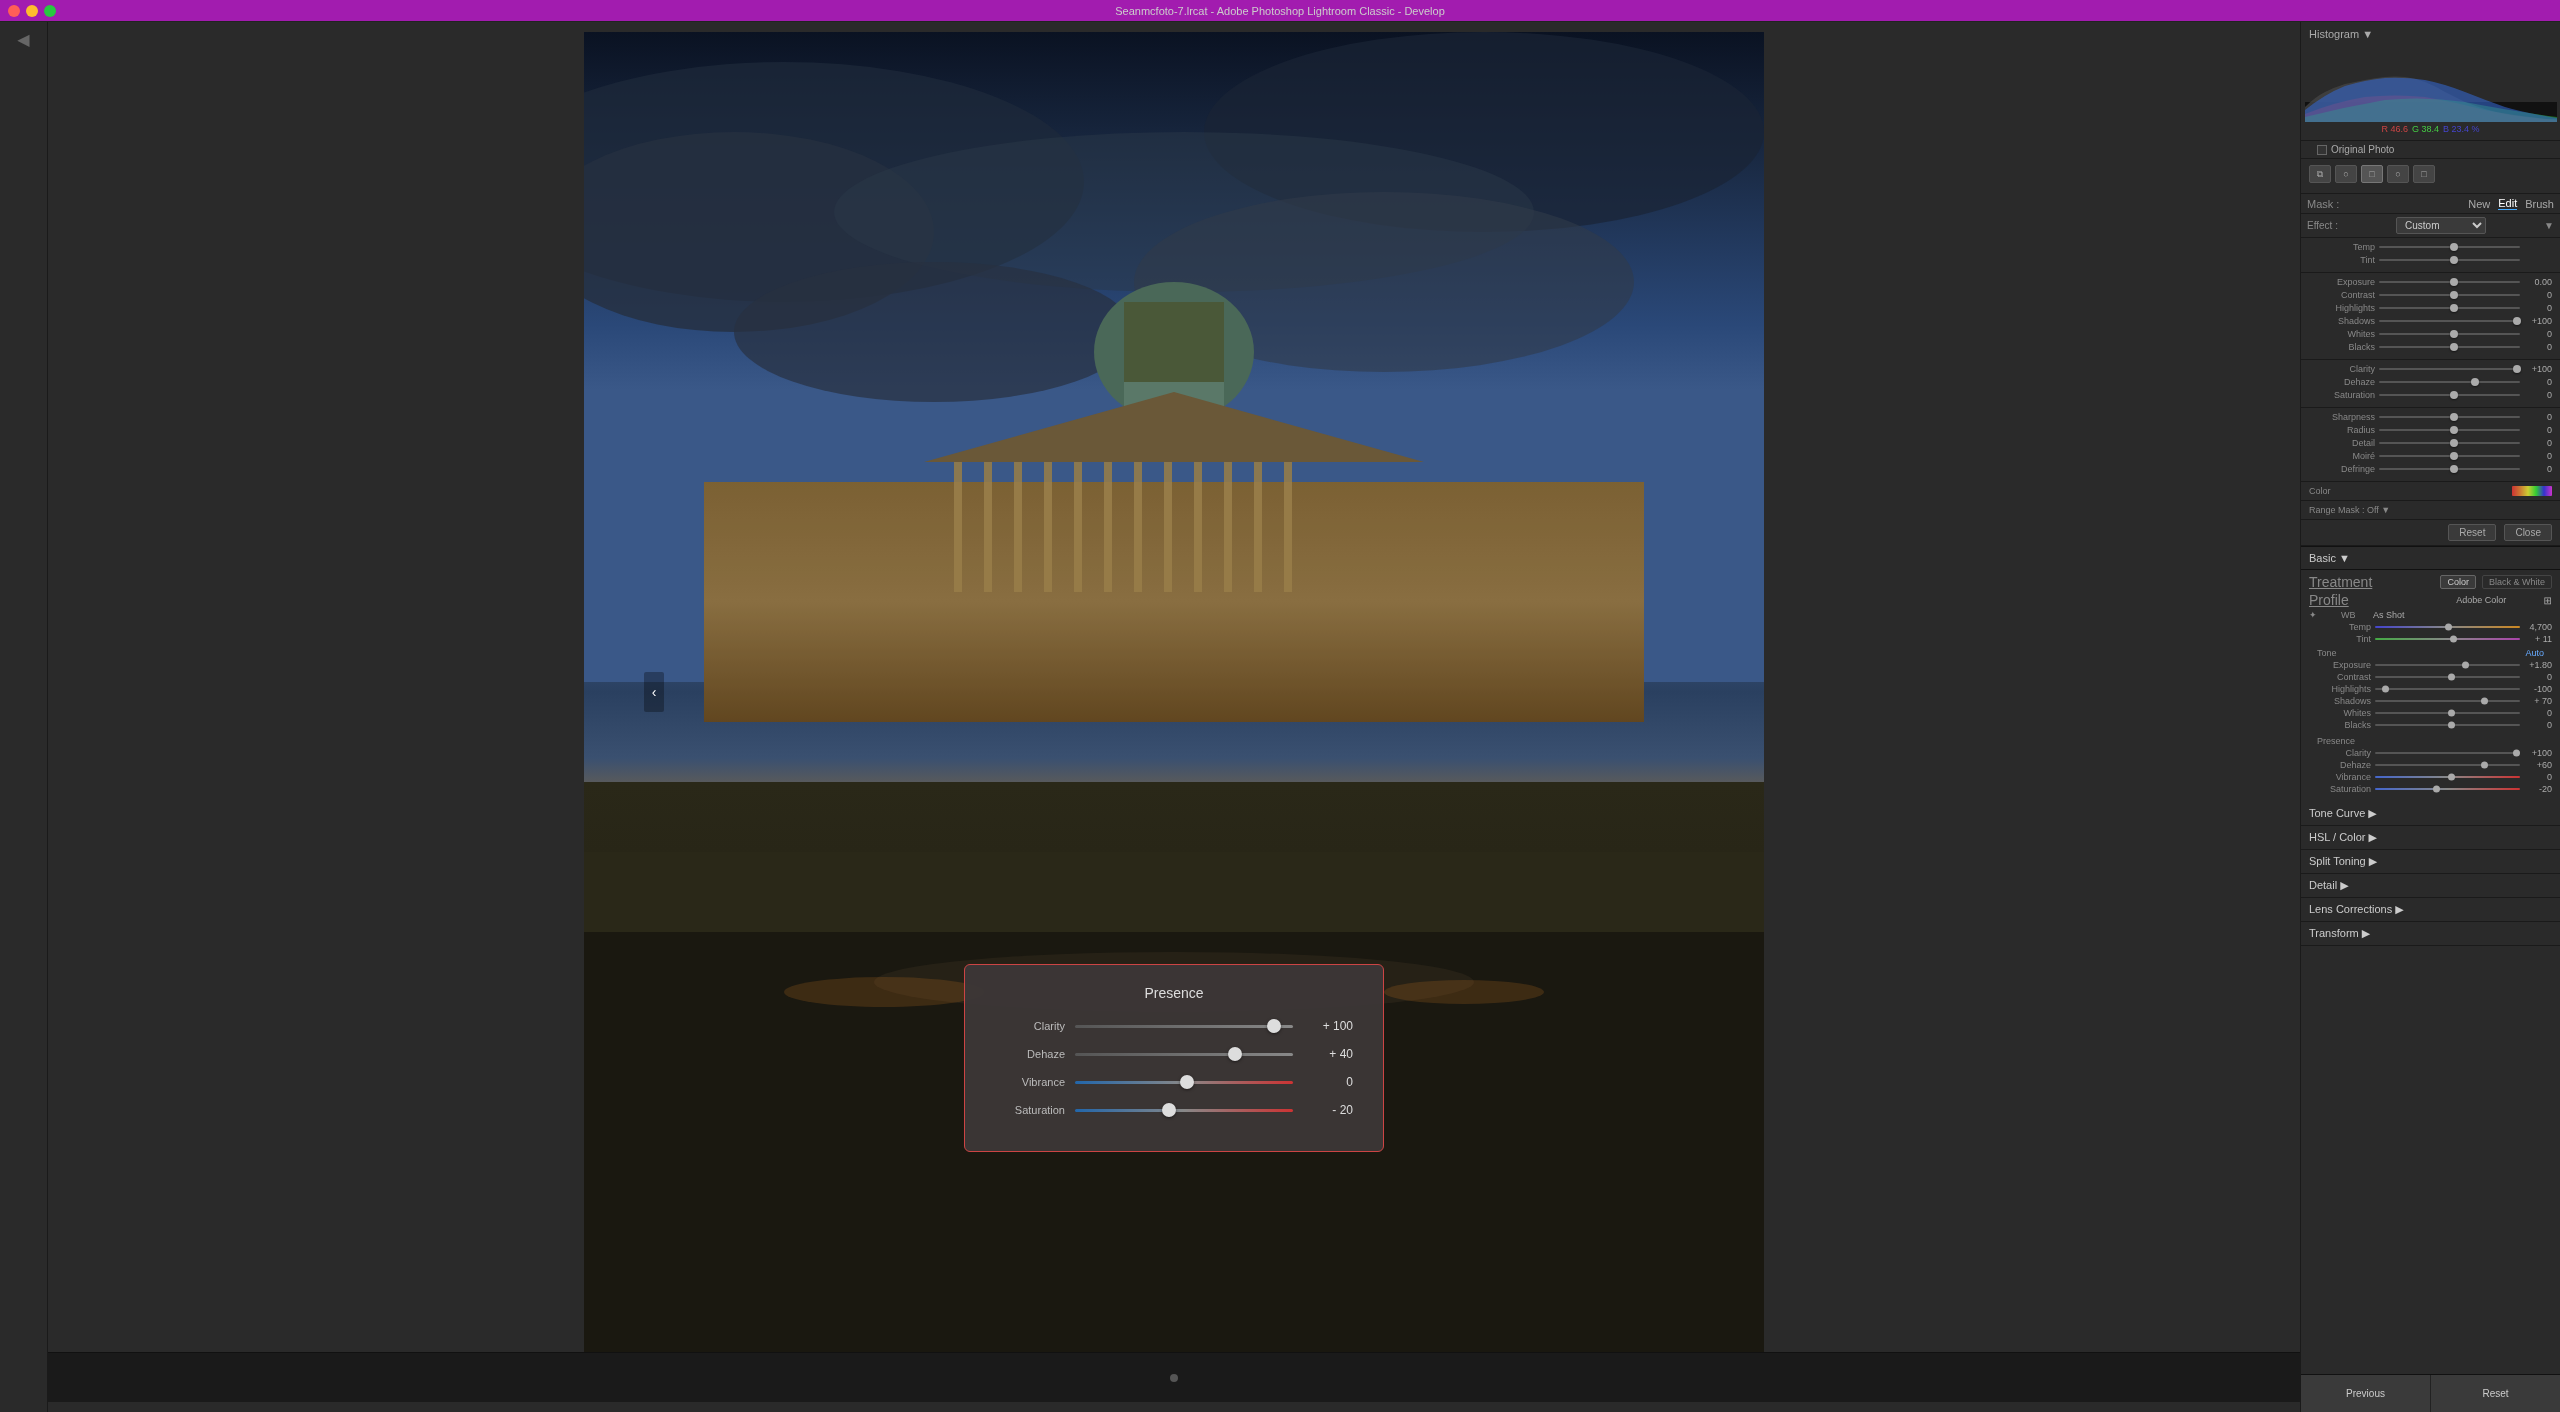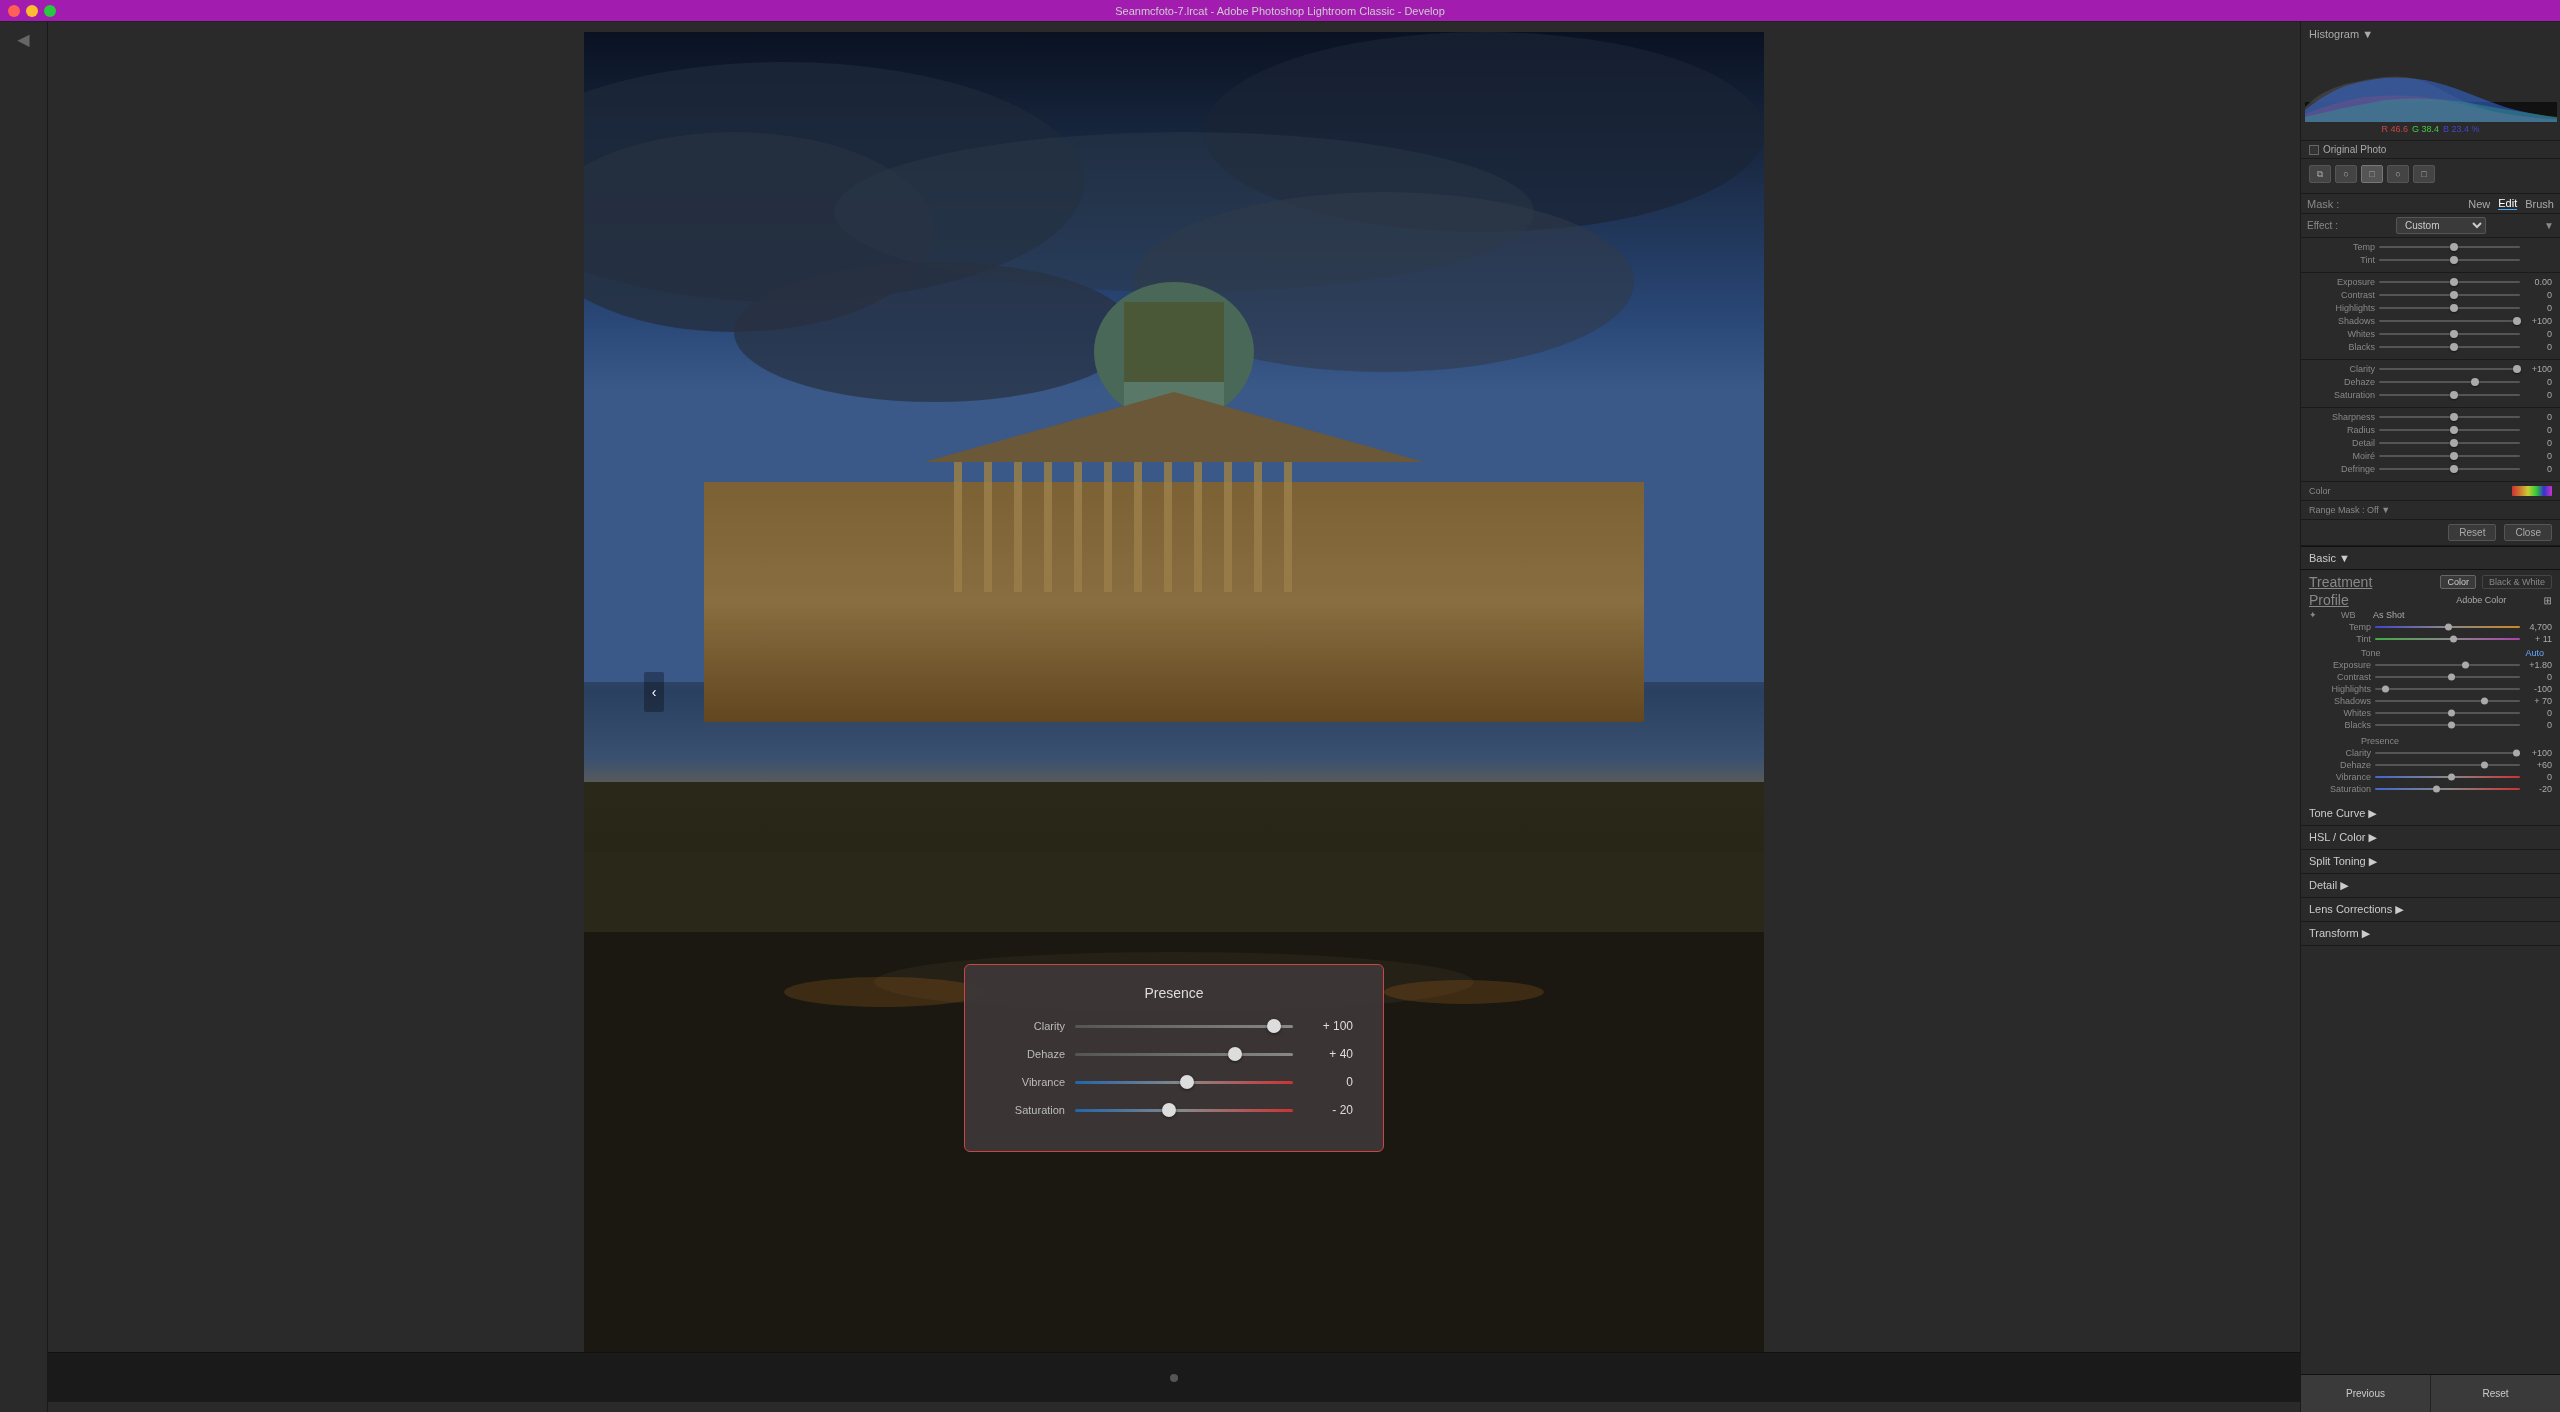--- a/index.html
+++ b/index.html
@@ -264,20 +264,21 @@
       gap: 6px;
       margin-bottom: 4px;
     }
 
     .checkbox-item {
       display: flex;
       align-items: center;
       gap: 4px;
       font-size: 10px;
       color: #aaa;
+      margin-left: 8px;
     }
 
     .mini-checkbox {
       width: 10px;
       height: 10px;
       border: 1px solid #666;
       background: #333;
     }
 
     .tool-icons {
@@ -479,21 +480,21 @@
       width: 100%;
       height: 80px;
     }
 
     
     .tone-header {
       display: flex;
       justify-content: space-between;
       padding: 2px 8px;
     }
-    .tone-title { font-size: 9px; color: #888; margin-left: 44px; }
+    .tone-title { font-size: 9px; color: #888; }
     .tone-auto { font-size: 9px; color: #6af; cursor: pointer; }
 
     
     .right-panel-section {
       border-bottom: 1px solid #1a1a1a;
     }
 
     .right-section-title {
       font-size: 11px;
       color: #ccc;

